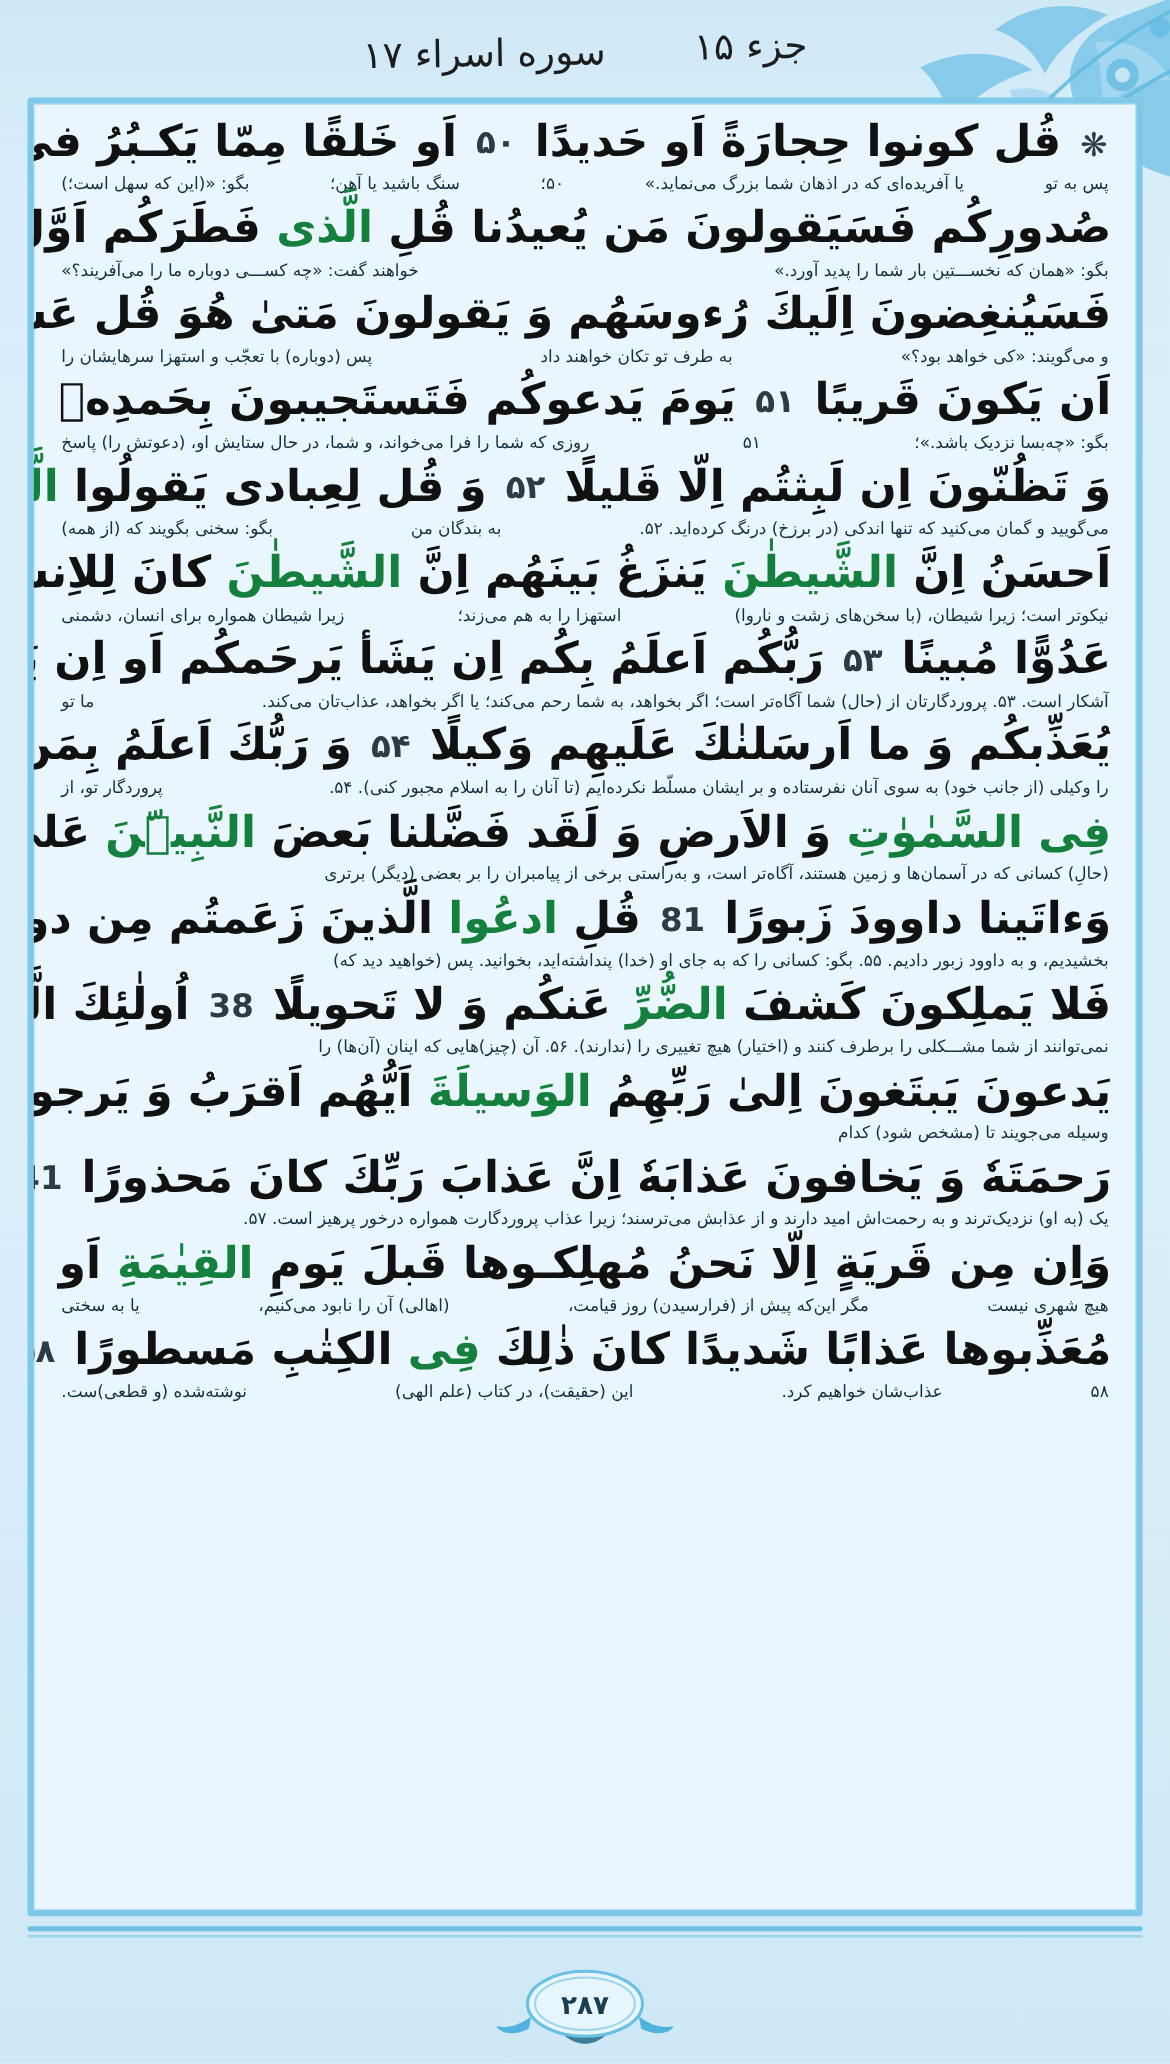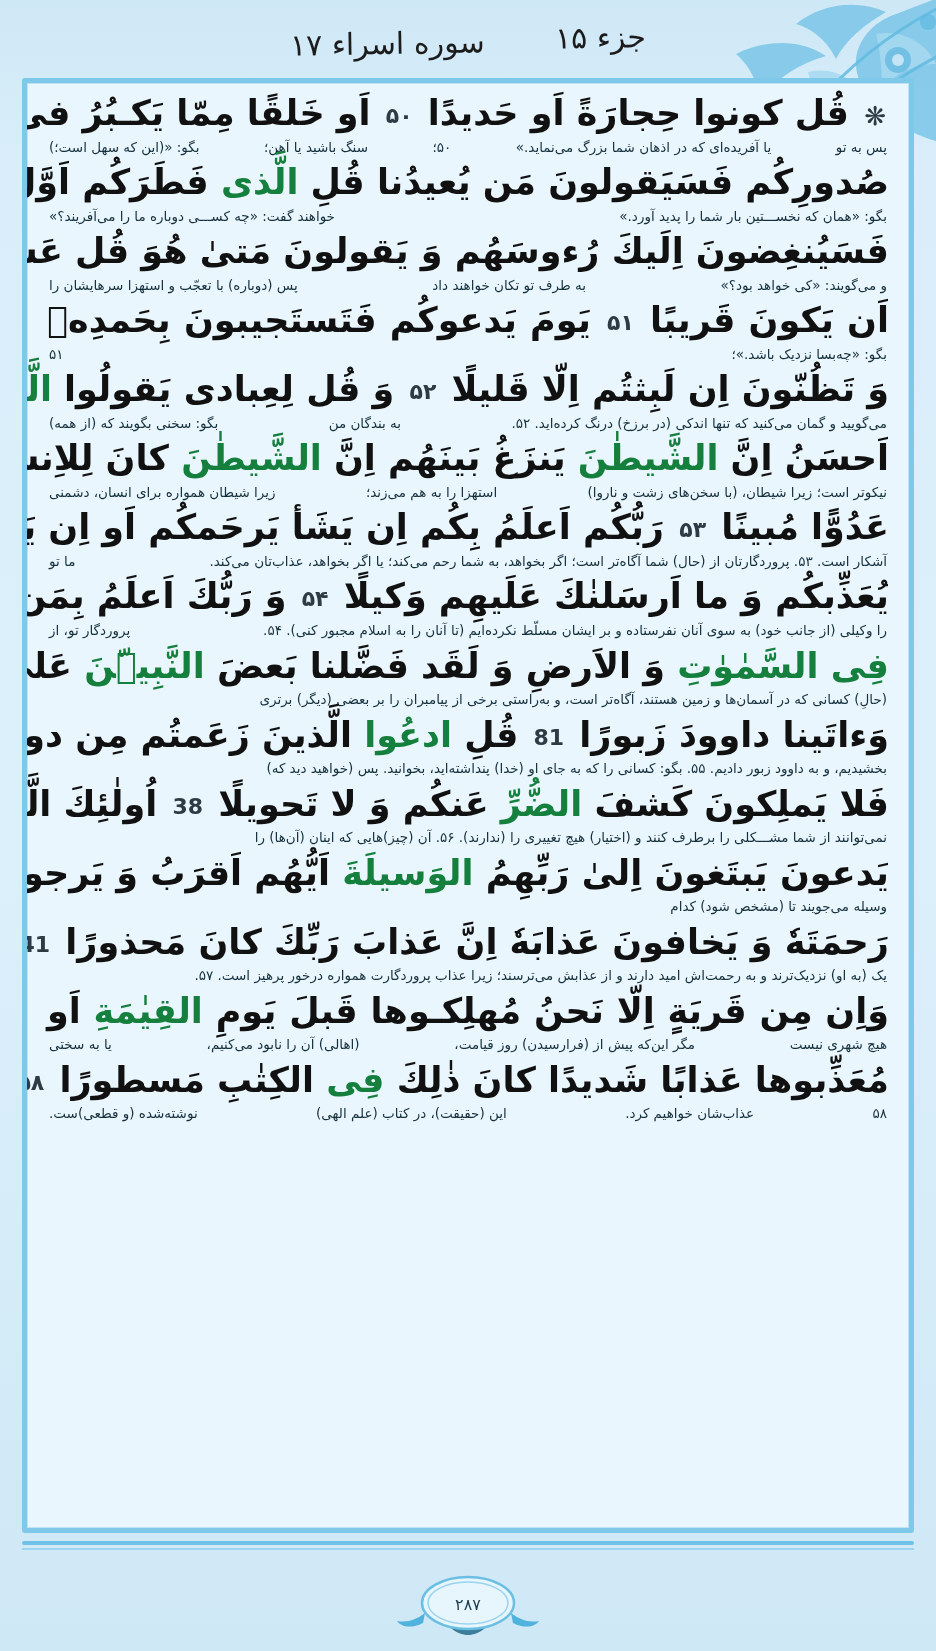--- a/index.html
+++ b/index.html
@@ -99,21 +99,21 @@
     color: #111111;
     white-space: nowrap;
     letter-spacing: 0px;
     padding: 0 4px;
     font-weight: 600;
   }
   .ar-line .hl { color: #15803d; }
   .ar-line .ayah {
     display: inline-block;
     color: #2f3b44;
-    font-size: 22px;
+    font-size: 26px;
     transform: translateY(-2px);
     padding: 0 3px;
   }
   .ar-line .rub {
     display: inline-block;
     color: #2f3b44;
     font-size: 26px;
     padding: 0 3px;
   }
 
@@ -165,24 +165,25 @@
     transform: translateX(-50%);
     width: 150px;
     height: 68px;
   }
   .page-num {
     position: absolute;
     left: 50%;
     top: 50%;
     transform: translate(-50%, -54%);
     font-family: "DejaVu Sans", sans-serif;
-    font-size: 16px;
+    font-size: 21px;
     color: #1a3d4f;
     letter-spacing: 1px;
     direction: rtl;
+    font-weight: bold;
   }
 </style>
 </head>
 <body>
 
 <div id="page">
 
   <svg class="corner-art" viewBox="0 0 400 230" xmlns="http://www.w3.org/2000/svg">
     <g fill="#7cc6e8" opacity="0.9">
       <path d="M400 0 L400 150 C360 140 330 120 315 90 C300 60 320 30 350 20 C370 12 388 6 400 0 Z"></path>
@@ -258,20 +259,21 @@
           <span class="fa-seg">و می‌گویند: «کی خواهد بود؟»</span>
           <span class="fa-seg">به طرف تو تکان خواهند داد</span>
           <span class="fa-seg">پس (دوباره) با تعجّب و استهزا سرهایشان را</span>
         </div>
       </div>
       <div class="verse-row">
         <div class="ar-line">اَن يَكونَ قَريبًا <span class="ayah">۵۱</span> يَومَ يَدعوكُم فَتَستَجيبونَ بِحَمدِهٖ</div>
         <div class="fa-line">
           <span class="fa-seg">بگو: «چه‌بسا نزدیک باشد.»؛</span>
           <span class="fa-seg">۵۱</span>
+          <span class="fa-seg">روزی که شما را فرا می‌خواند، و شما، در حال ستایش او، (دعوتش را) پاسخ</span>
         </div>
       </div>
       <div class="verse-row">
         <div class="ar-line">وَ تَظُنّونَ اِن لَبِثتُم اِلّا قَليلًا <span class="ayah">۵۲</span> وَ قُل لِعِبادى يَقولُوا <span class="hl">الَّتى</span> هِىَ</div>
         <div class="fa-line">
           <span class="fa-seg">می‌گویید و گمان می‌کنید که تنها اندکی (در برزخ) درنگ کرده‌اید. ۵۲.</span>
           <span class="fa-seg">به بندگان من</span>
           <span class="fa-seg">بگو: سخنی بگویند که (از همه)</span>
         </div>
       </div>

